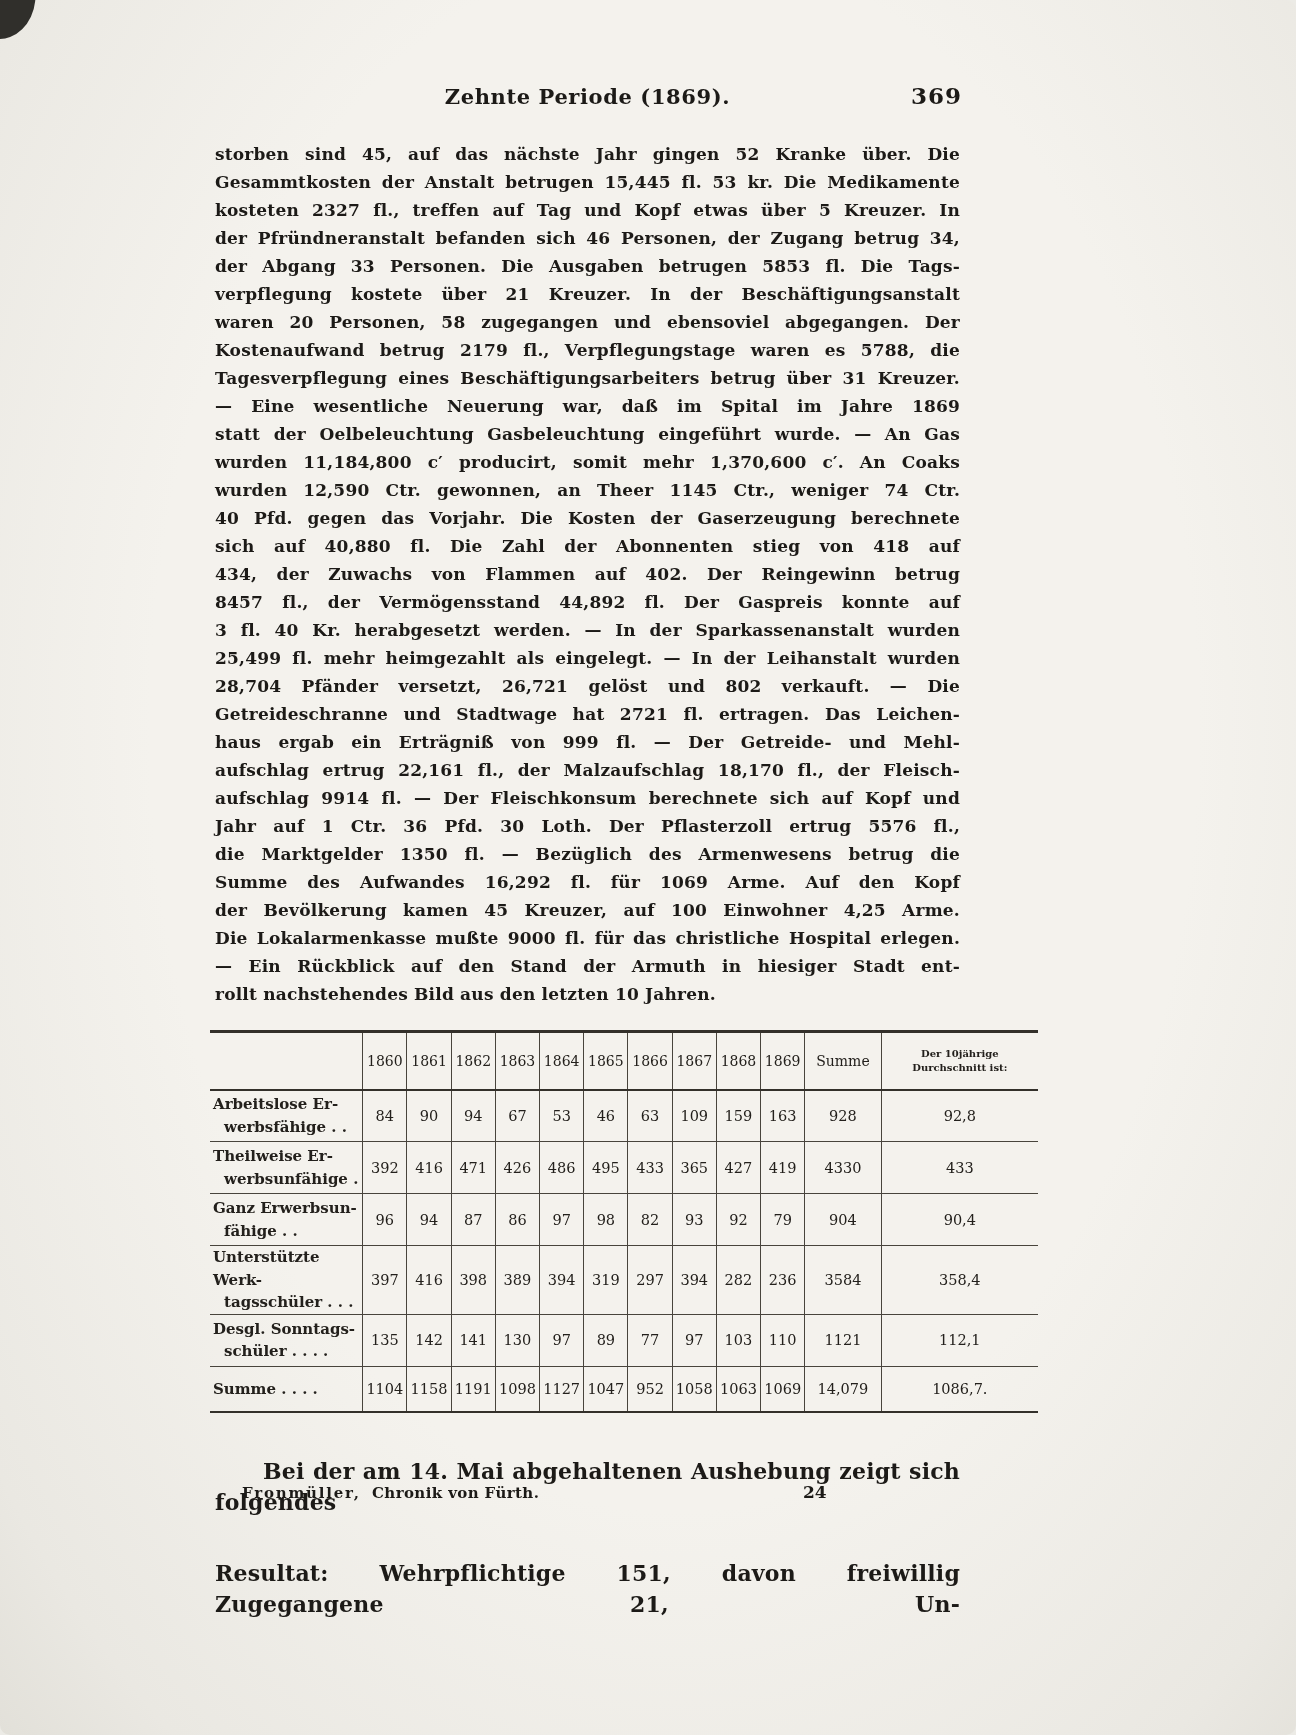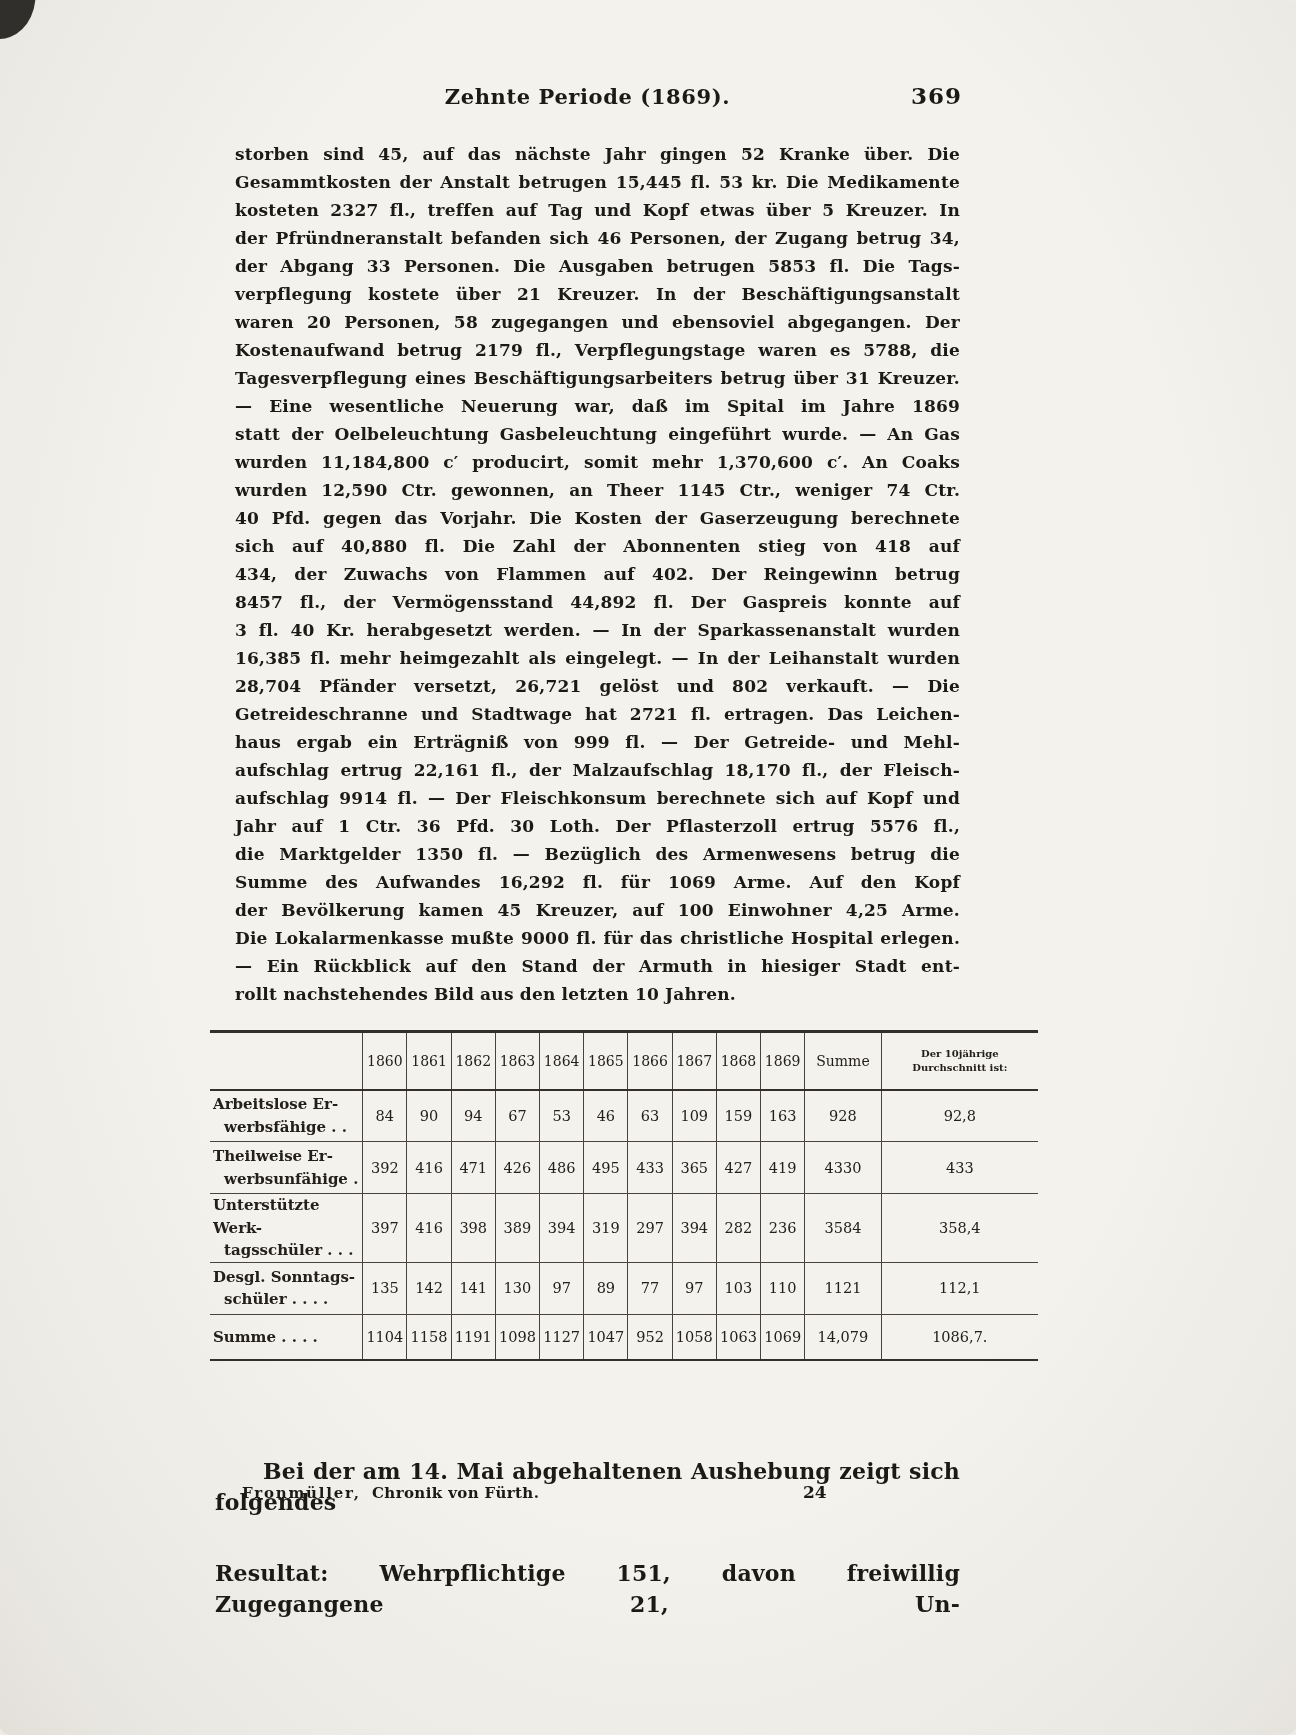--- a/index.html
+++ b/index.html
@@ -34,21 +34,20 @@
   .page-number {
     position:absolute; right:-2px; top:-2px;
     font-size:23px; font-weight:bold; letter-spacing:1px;
   }
   
   .body-text { position:absolute; top:140px; left:215px; width:745px; }
   .body-line {
     font-size:17px; font-weight:bold; line-height:28px;
     text-align:justify; text-align-last:justify;
     letter-spacing:0.2px;
-    margin-left:20px;
   }
   .body-line:last-child { text-align-last:left; }
   
   .armen-table {
     position:absolute; top:1030px; left:210px; width:828px;
     border-collapse:collapse; table-layout:fixed;
     border-top:3px solid #33302a;
     border-bottom:2px solid #33302a;
     color:#23201c;
   }
@@ -107,21 +106,21 @@
       <div class="body-line">Tagesverpflegung eines Beschäftigungsarbeiters betrug über 31 Kreuzer.</div>
       <div class="body-line">— Eine wesentliche Neuerung war, daß im Spital im Jahre 1869</div>
       <div class="body-line">statt der Oelbeleuchtung Gasbeleuchtung eingeführt wurde. — An Gas</div>
       <div class="body-line">wurden 11,184,800 c′ producirt, somit mehr 1,370,600 c′. An Coaks</div>
       <div class="body-line">wurden 12,590 Ctr. gewonnen, an Theer 1145 Ctr., weniger 74 Ctr.</div>
       <div class="body-line">40 Pfd. gegen das Vorjahr. Die Kosten der Gaserzeugung berechnete</div>
       <div class="body-line">sich auf 40,880 fl. Die Zahl der Abonnenten stieg von 418 auf</div>
       <div class="body-line">434, der Zuwachs von Flammen auf 402. Der Reingewinn betrug</div>
       <div class="body-line">8457 fl., der Vermögensstand 44,892 fl. Der Gaspreis konnte auf</div>
       <div class="body-line">3 fl. 40 Kr. herabgesetzt werden. — In der Sparkassenanstalt wurden</div>
-      <div class="body-line">16,385 fl. mehr heimgezahlt als eingelegt. — In der Leihanstalt wurden</div>
+      <div class="body-line">25,499 fl. mehr heimgezahlt als eingelegt. — In der Leihanstalt wurden</div>
       <div class="body-line">28,704 Pfänder versetzt, 26,721 gelöst und 802 verkauft. — Die</div>
       <div class="body-line">Getreideschranne und Stadtwage hat 2721 fl. ertragen. Das Leichen-</div>
       <div class="body-line">haus ergab ein Erträgniß von 999 fl. — Der Getreide- und Mehl-</div>
       <div class="body-line">aufschlag ertrug 22,161 fl., der Malzaufschlag 18,170 fl., der Fleisch-</div>
       <div class="body-line">aufschlag 9914 fl. — Der Fleischkonsum berechnete sich auf Kopf und</div>
       <div class="body-line">Jahr auf 1 Ctr. 36 Pfd. 30 Loth. Der Pflasterzoll ertrug 5576 fl.,</div>
       <div class="body-line">die Marktgelder 1350 fl. — Bezüglich des Armenwesens betrug die</div>
       <div class="body-line">Summe des Aufwandes 16,292 fl. für 1069 Arme. Auf den Kopf</div>
       <div class="body-line">der Bevölkerung kamen 45 Kreuzer, auf 100 Einwohner 4,25 Arme.</div>
       <div class="body-line">Die Lokalarmenkasse mußte 9000 fl. für das christliche Hospital erlegen.</div>
@@ -177,20 +176,38 @@
           <td class="year-col num">495</td>
           <td class="year-col num">433</td>
           <td class="year-col num">365</td>
           <td class="year-col num">427</td>
           <td class="year-col num">419</td>
           <td class="summe-col num">4330</td>
           <td class="avg-col num">433</td>
         </tr>
         <tr class="data-row">
           <td class="lbl-col">
+            <div class="lbl1">Ganz Erwerbsun-</div>
+            <div class="lbl2">fähige . .</div>
+          </td>
+          <td class="year-col num">96</td>
+          <td class="year-col num">94</td>
+          <td class="year-col num">87</td>
+          <td class="year-col num">86</td>
+          <td class="year-col num">97</td>
+          <td class="year-col num">98</td>
+          <td class="year-col num">82</td>
+          <td class="year-col num">93</td>
+          <td class="year-col num">92</td>
+          <td class="year-col num">79</td>
+          <td class="summe-col num">904</td>
+          <td class="avg-col num">90,4</td>
+        </tr>
+        <tr class="data-row">
+          <td class="lbl-col">
             <div class="lbl1">Unterstützte Werk-</div>
             <div class="lbl2">tagsschüler . . .</div>
           </td>
           <td class="year-col num">397</td>
           <td class="year-col num">416</td>
           <td class="year-col num">398</td>
           <td class="year-col num">389</td>
           <td class="year-col num">394</td>
           <td class="year-col num">319</td>
           <td class="year-col num">297</td>

